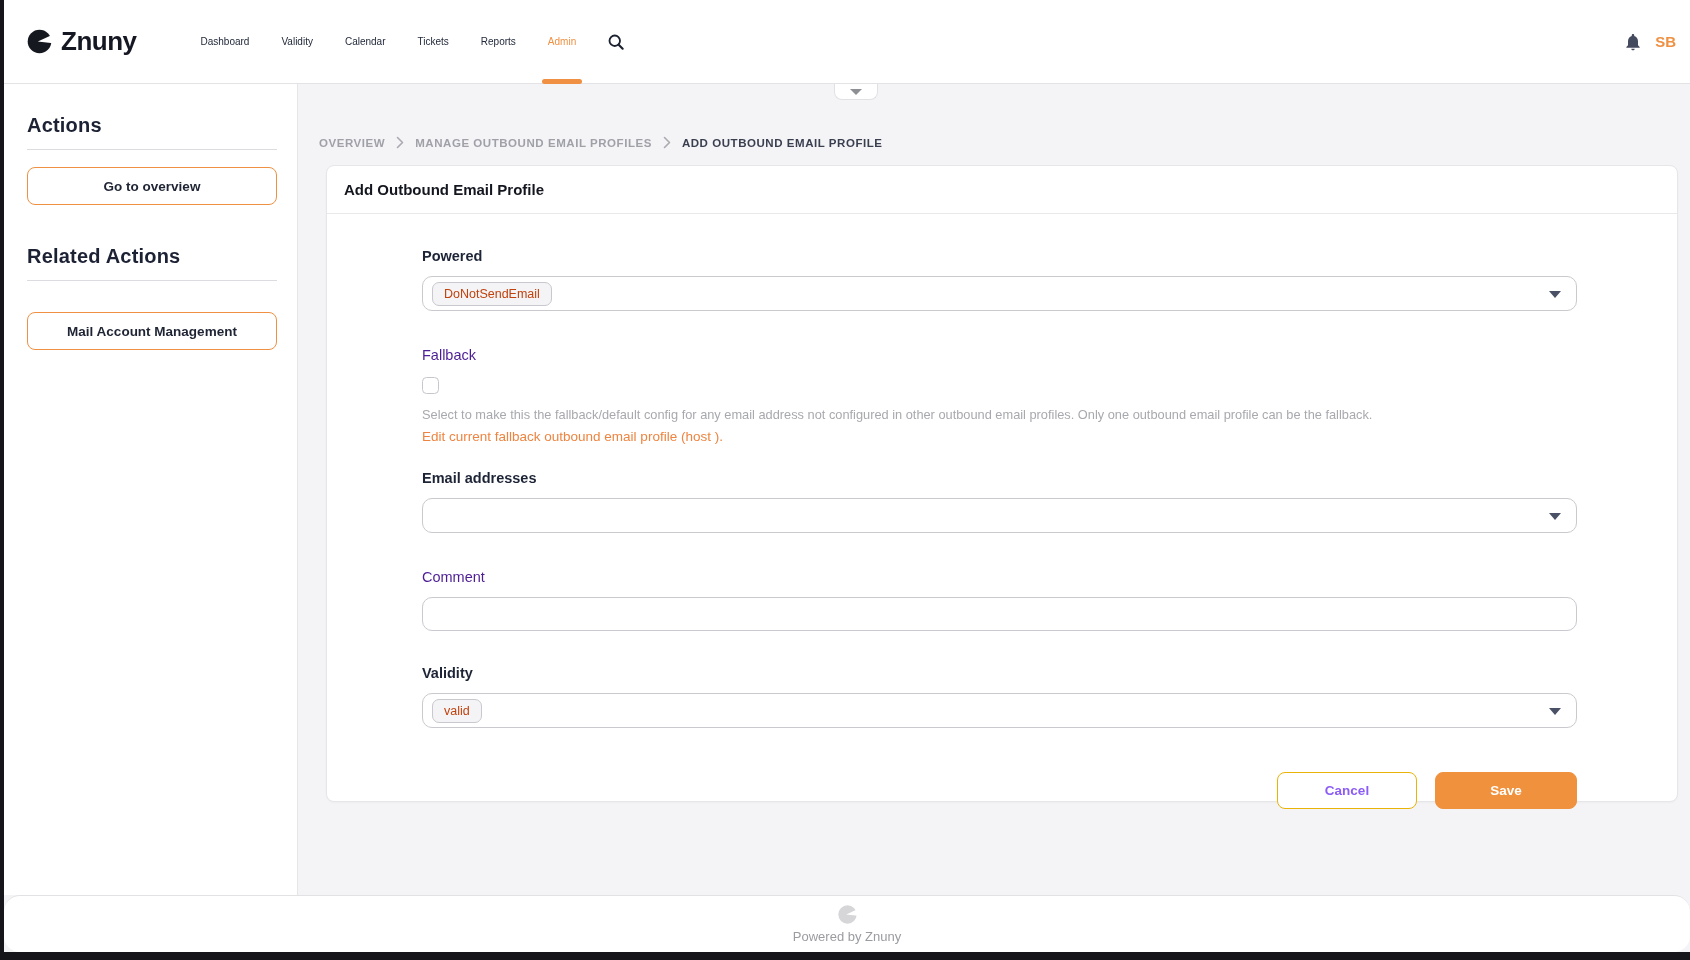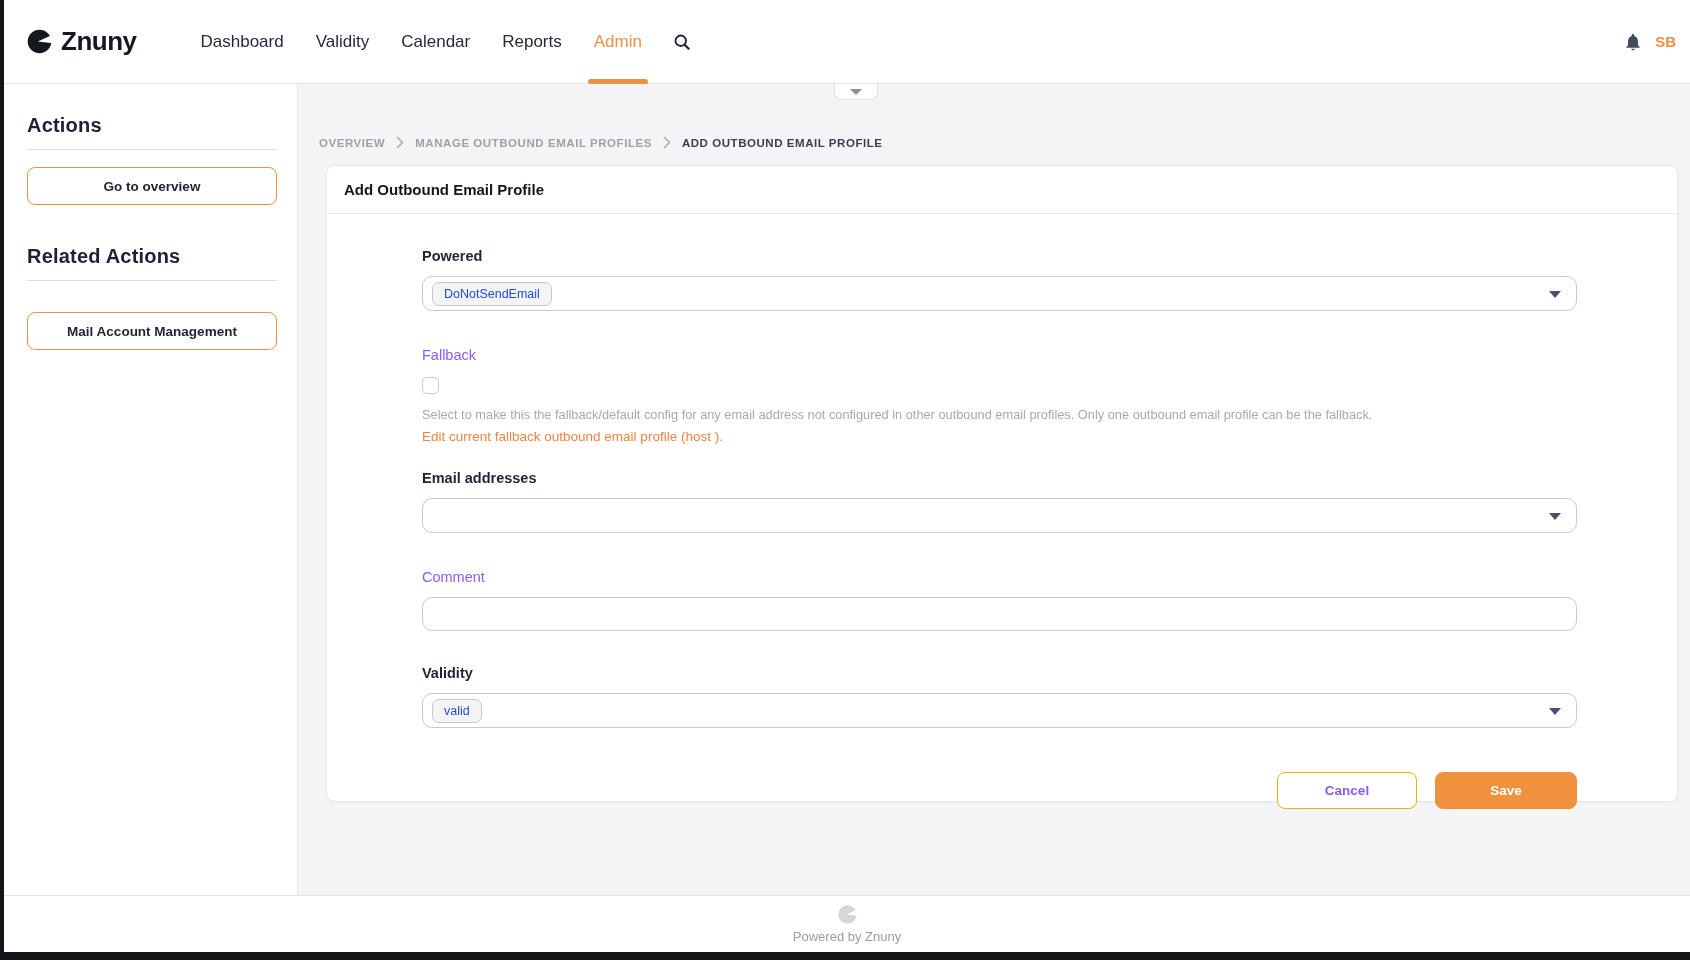--- a/index.html
+++ b/index.html
@@ -11,21 +11,21 @@
   .edge-bottom { position:absolute; left:0; bottom:0; width:1690px; height:8px; background:#15151a; z-index:50; }
 
   
   .header { position:absolute; left:4px; top:0; right:0; height:84px; background:#fff;
             border-bottom:1px solid #e3e3e6; display:flex; align-items:center; z-index:10; }
   .logo { display:flex; align-items:center; gap:8px; margin-left:22px; cursor:pointer; }
   .logo-mark { width:27px; height:27px; }
   .logo-text { font-size:26px; font-weight:700; color:#151823; letter-spacing:-0.5px; }
   .nav { display:flex; align-items:center; margin-left:48px; height:100%; }
   .nav-item { position:relative; height:100%; display:flex; align-items:center; padding:16px 16px;
-              font-size:17px; color:#232a3b; cursor:pointer; }
+              font-size:10px; color:#232a3b; cursor:pointer; }
   .nav-item.active { color:#ef9043; }
   .nav-item.active .underline { position:absolute; bottom:-1px; left:10px; right:10px; height:5px;
               background:#ef9043; border-radius:3px; }
   .nav-search { margin-left:14px; display:flex; align-items:center; cursor:pointer; }
   .header-right { margin-left:auto; display:flex; align-items:center; gap:12px; margin-right:14px; }
   .bell { cursor:pointer; display:flex; }
   .user-initials { font-size:15px; font-weight:600; color:#ef9043; cursor:pointer; }
 
   
   .sidebar { position:absolute; left:4px; top:84px; width:294px; height:811px; background:#fff;
@@ -53,27 +53,27 @@
   .crumb-sep { display:flex; align-items:center; }
 
   
   .card { position:absolute; left:28px; top:81px; width:1352px; height:637px; background:#fff;
           border:1px solid #e6e6e9; border-radius:8px; box-shadow:0 1px 2px rgba(0,0,0,0.03); }
   .card-title { height:48px; display:flex; align-items:center; padding-left:17px;
                 font-size:15px; font-weight:700; color:#14161f; border-bottom:1px solid #e9e9eb; }
   .card-body { padding:34px 100px 0 95px; }
 
   .field-label { font-size:14.5px; font-weight:600; color:#1d2436; }
-  .field-label.muted { color:#8b5cf6; font-weight:400;margin-top:36px; }
+  .field-label.muted { color:#4c1d95; font-weight:400;margin-top:36px; }
 
   .selectbox { position:relative; margin-top:12px; height:35px; border:1px solid #cacace;
                border-radius:10px; background:#fff; display:flex; align-items:center;
                padding:0 40px 0 9px; cursor:pointer; }
   .chip { background:#f4f4f6; border:1px solid #c8c8ce; border-radius:7px; padding:4px 11px;
-          font-size:12.5px; color:#1d4ed8; }
+          font-size:12.5px; color:#c2410c; }
   .sel-arrow { position:absolute; right:15px; top:14px; width:0; height:0;
                border-left:6px solid transparent; border-right:6px solid transparent;
                border-top:7px solid #4a5065; }
 
   .fallback-label { margin-top:32px; }
   .checkbox { display:inline-block; width:17px; height:17px; margin-top:14px; background:#fff;
               border:1px solid #c6c6cc; border-radius:4.5px; cursor:pointer; }
   .help-text { margin-top:9px; font-size:12.8px; color:#a8a9ae; }
   .fallback-link { display:inline-block; margin-top:7px; font-size:13.5px; color:#ee8440;
                    cursor:pointer; text-decoration:none; }
@@ -87,21 +87,21 @@
 
   .btn-row { display:flex; justify-content:flex-end; gap:18px; margin-top:44px; }
   .btn { height:37px; border-radius:8px; font-size:13.5px; font-weight:700; cursor:pointer;
          font-family:inherit; }
   .btn-cancel { width:140px; background:#fff; border:1px solid #eab308; color:#8b5cf6; }
   .btn-save { width:142px; background:#f0913e; border:1px solid #f0913e; color:#fff; }
 
   
   .footer { position:absolute; left:4px; top:895px; right:0; height:57px; background:#fff;
             border-top:1px solid #e2e2e5; display:flex; flex-direction:column; align-items:center;
-            justify-content:center; gap:4px; }
+            justify-content:center; gap:4px;border-radius:16px; }
   .footer-mark { width:21px; height:21px; }
   .footer-text { font-size:13px; color:#9b9ca1; }
 </style>
 </head>
 <body>
 
 <div class="screen">
 
   <div class="edge-left"></div>
 
@@ -115,20 +115,23 @@
     </div>
     <div class="nav">
       <div class="nav-item">
         <span>Dashboard</span>
       </div>
       <div class="nav-item">
         <span>Validity</span>
       </div>
       <div class="nav-item">
         <span>Calendar</span>
+      </div>
+      <div class="nav-item">
+        <span>Tickets</span>
       </div>
       <div class="nav-item">
         <span>Reports</span>
       </div>
       <div class="nav-item active">
         <span>Admin</span>
         <span class="underline"></span>
       </div>
       <div class="nav-search">
         <svg width="20" height="20" viewBox="0 0 24 24">

